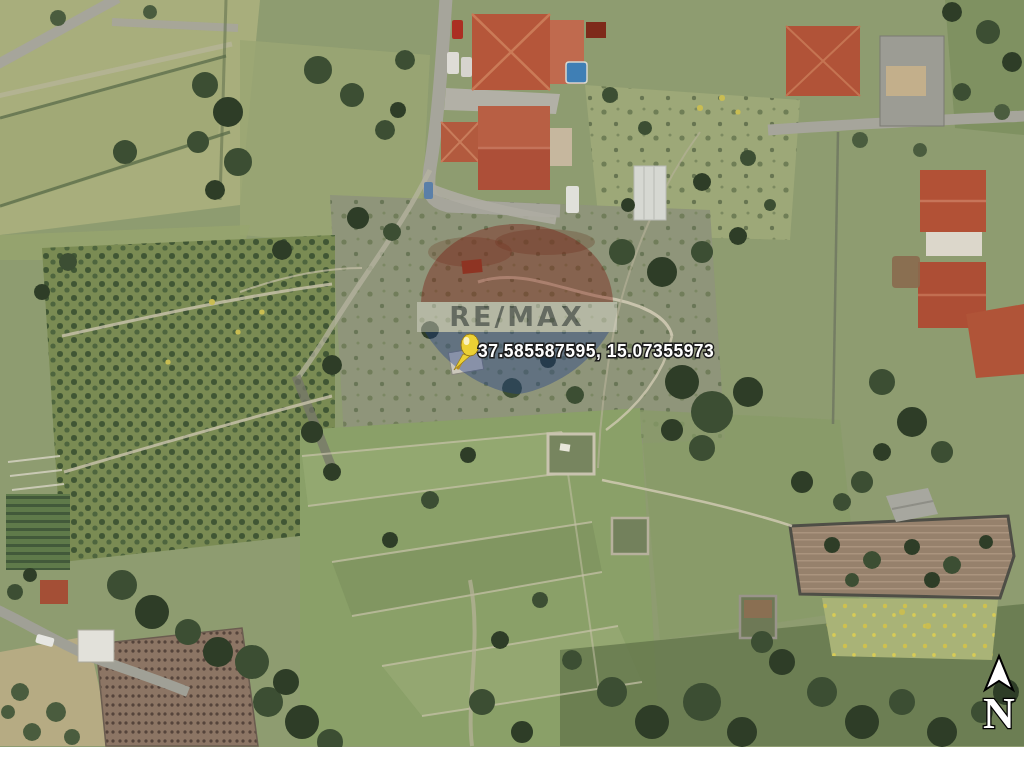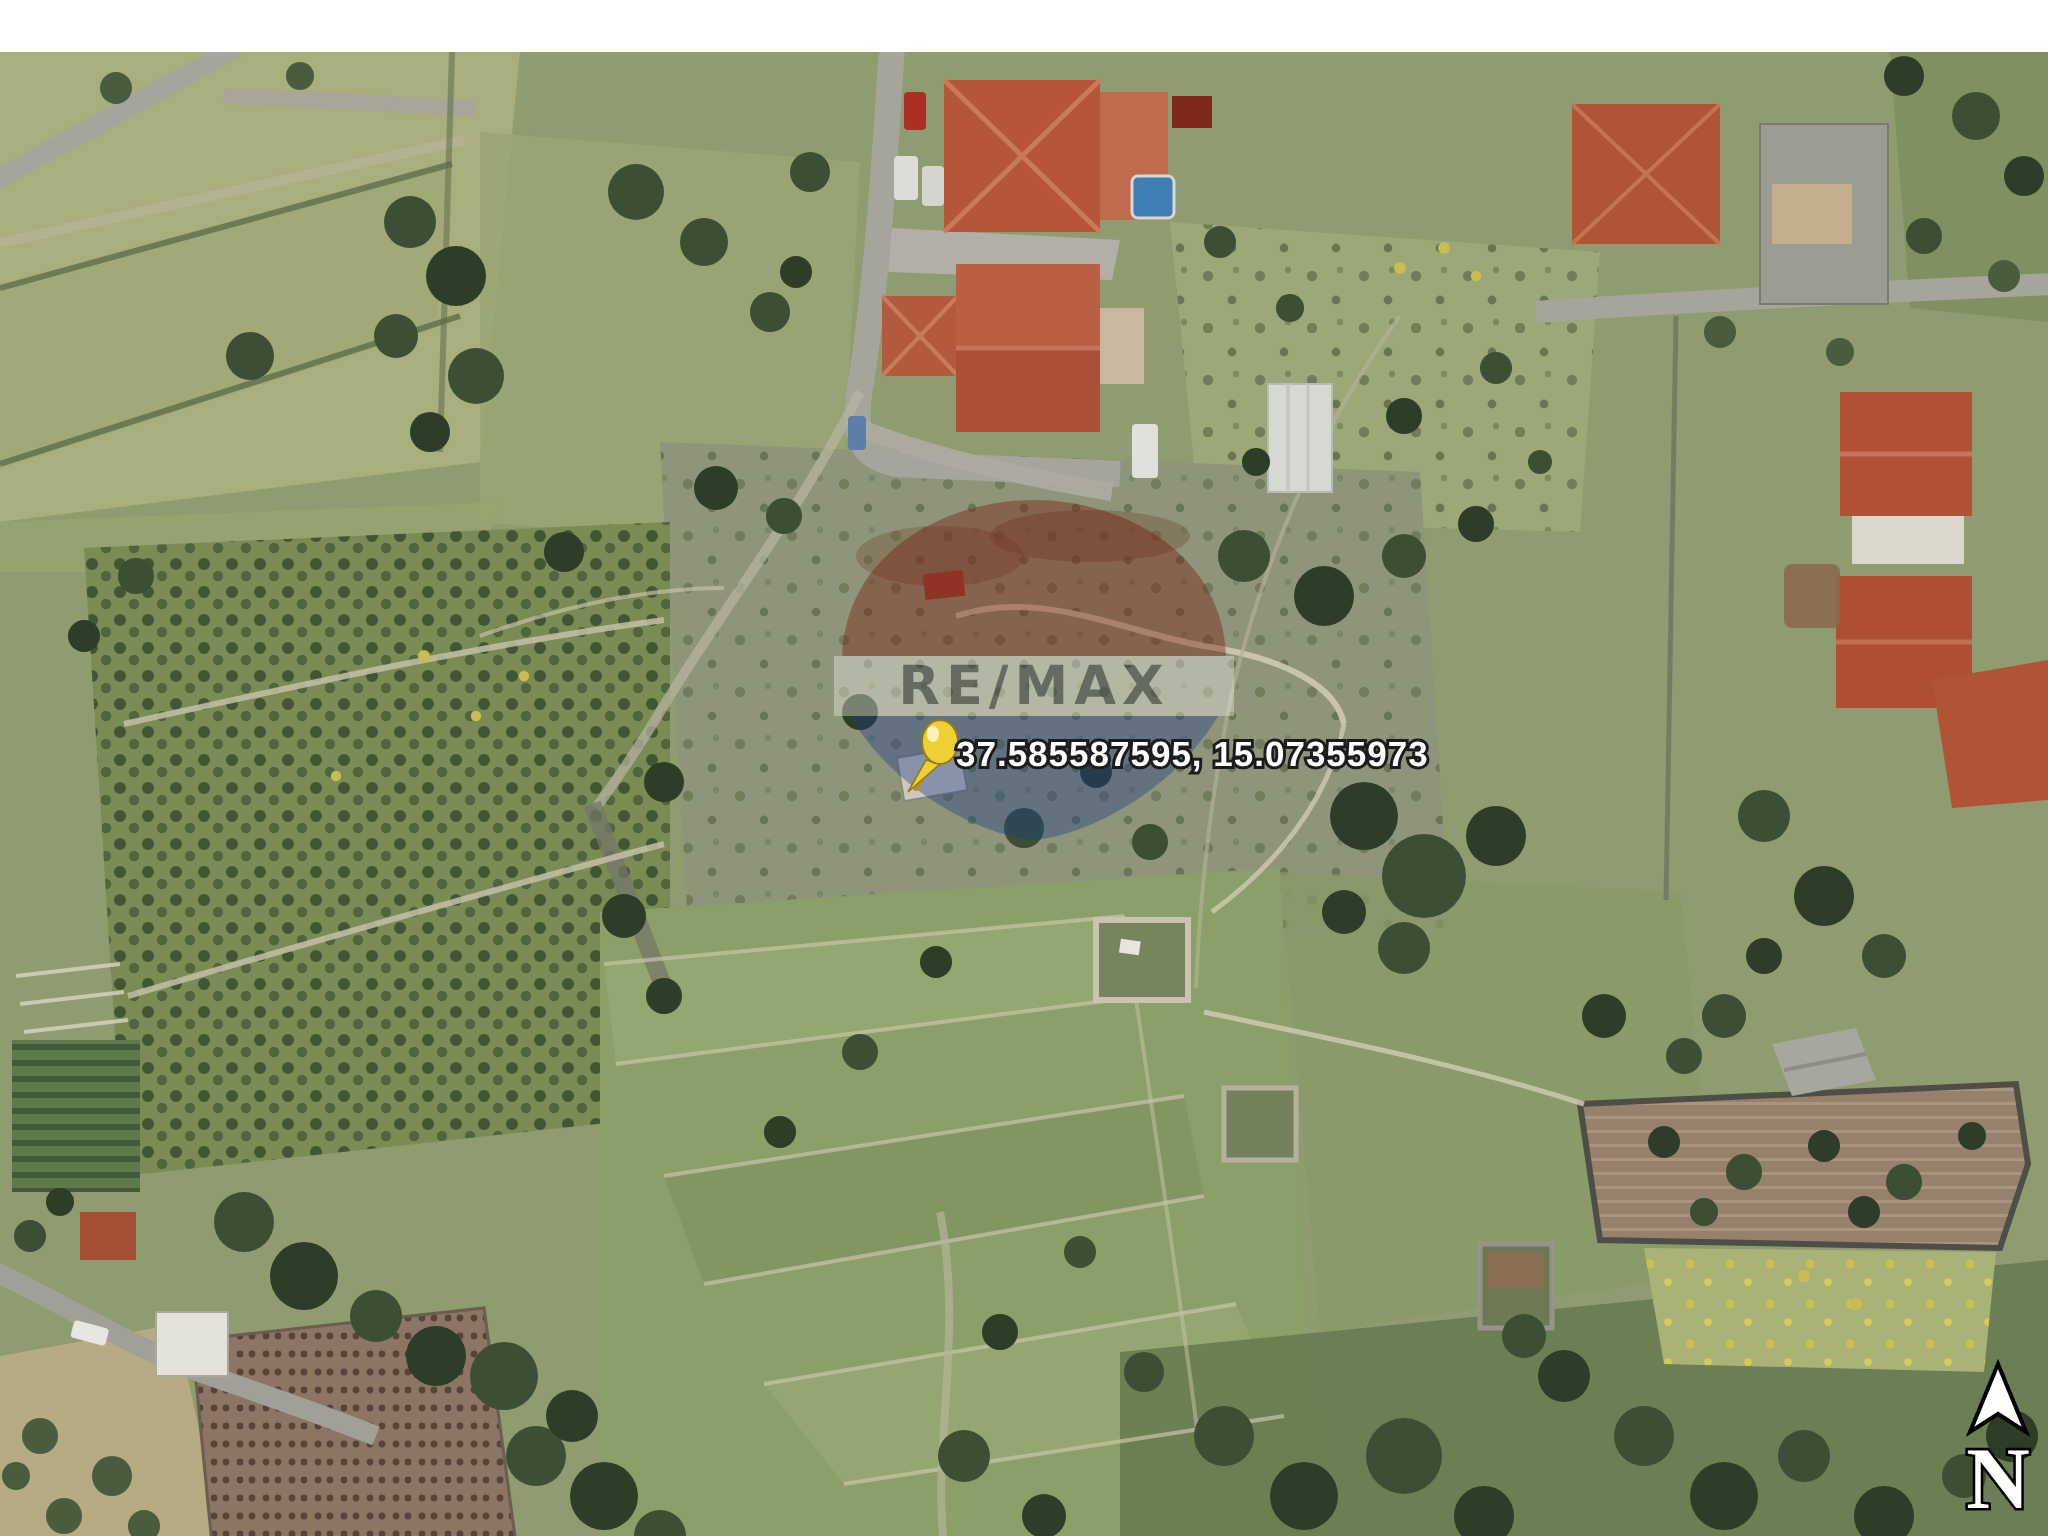--- a/index.html
+++ b/index.html
@@ -1,17 +1,17 @@
 <!DOCTYPE html>
 <html><head>
 <meta charset="utf-8">
 <style>
   html,body{margin:0;padding:0;background:#ffffff;}
   body{width:1024px;height:768px;overflow:hidden;font-family:"Liberation Sans",sans-serif;}
-  .stage{position:relative;width:1024px;height:576px;background:#ffffff;margin-top:26px;}
+  .stage{position:relative;width:1024px;height:576px;background:#ffffff;}
   .photo{position:absolute;left:0;top:0;width:1024px;height:747px;display:block;}
   .bottom-strip{position:absolute;left:0;top:747px;width:1024px;height:21px;background:#ffffff;}
   svg text{user-select:none;}
   .coords{font-family:"Liberation Sans",sans-serif;font-weight:bold;font-size:17.5px;fill:#ffffff;stroke:#1c1c1c;stroke-width:3px;paint-order:stroke;letter-spacing:.5px;}
   .north-n{font-family:"Liberation Serif",serif;font-weight:bold;font-size:44px;fill:#ffffff;stroke:#000000;stroke-width:2.6px;paint-order:stroke;}
   .wm-text{font-family:"DejaVu Sans",sans-serif;font-weight:bold;font-size:27px;fill:#23283a;letter-spacing:3px;}
 </style>
 </head>
 <body>
 

